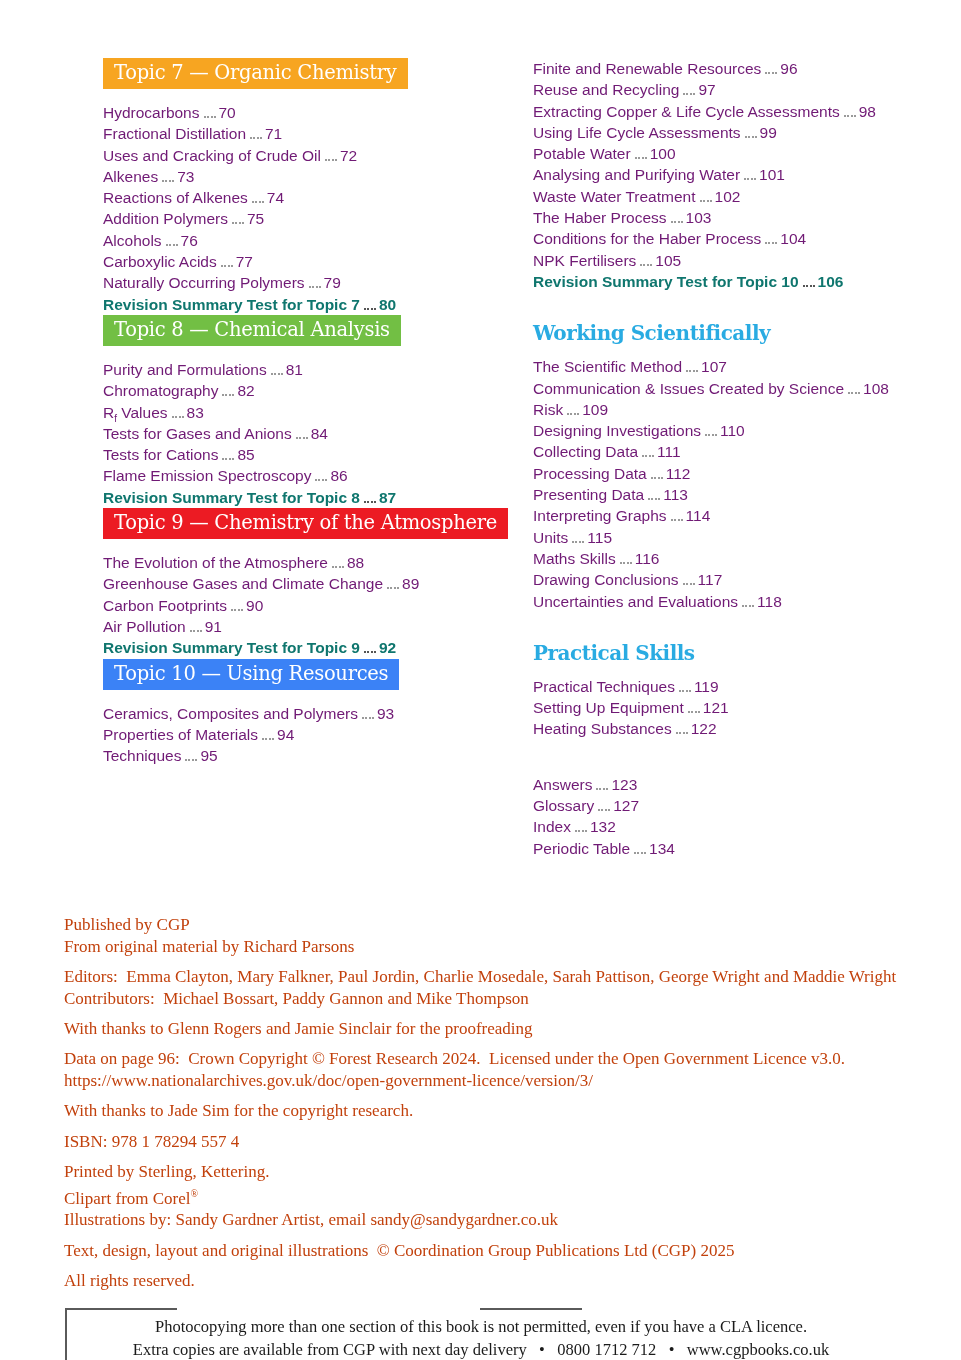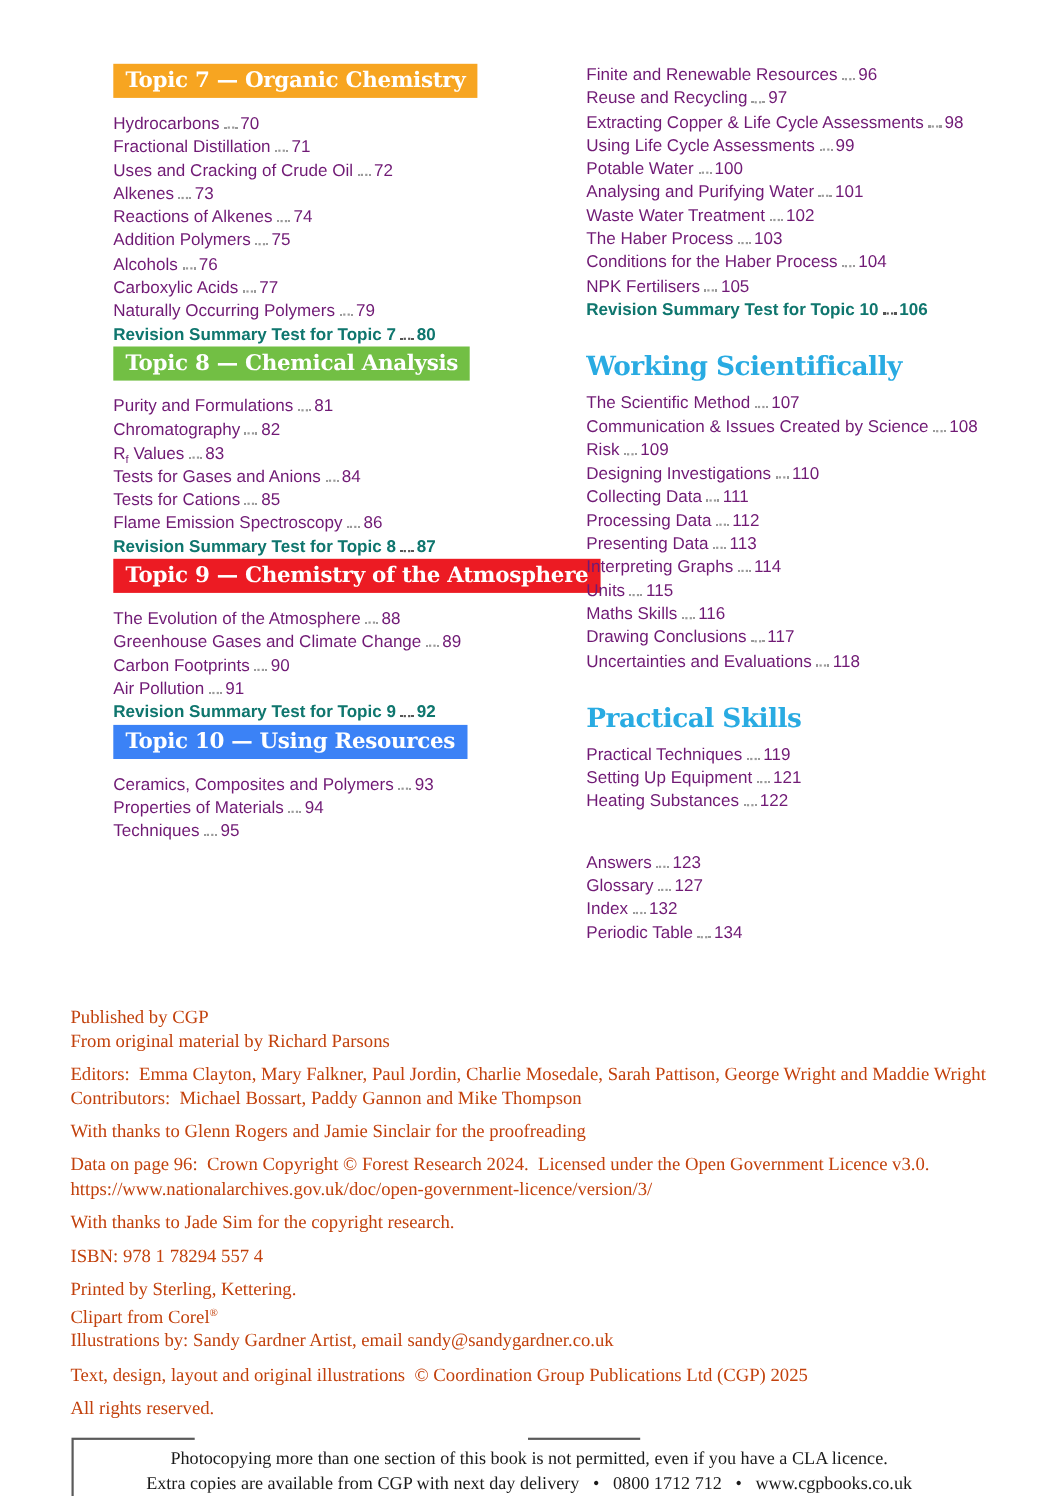--- a/index.html
+++ b/index.html
@@ -19,31 +19,31 @@
   }
   .col-left  { width: 377px; flex: 0 0 377px; }
   .col-right { width: 372px; flex: 0 0 372px; }
 
   .topic-header-wrap { margin-bottom: 13px; white-space: nowrap; }
   .entries + .topic-header-wrap { }
   .topic-header {
     display: inline-block;
     color: #ffffff;
     font-family: "DejaVu Serif", serif;
-    font-weight: bold;
+    font-weight: normal;
     font-size: 19.5px;
     letter-spacing: -0.3px;
     line-height: 22px;
     padding: 4px 11px 5px 11px;
   }
 
   .section-heading {
     font-family: "DejaVu Serif", serif;
     font-weight: bold;
-    font-size: 24px;
+    font-size: 20px;
     letter-spacing: -0.5px;
     line-height: 34px;
     margin-bottom: 6px;
     white-space: nowrap;
   }
   .entries + .section-heading { margin-top: 24px; }
 
   .entry {
     display: flex;
     align-items: baseline;

